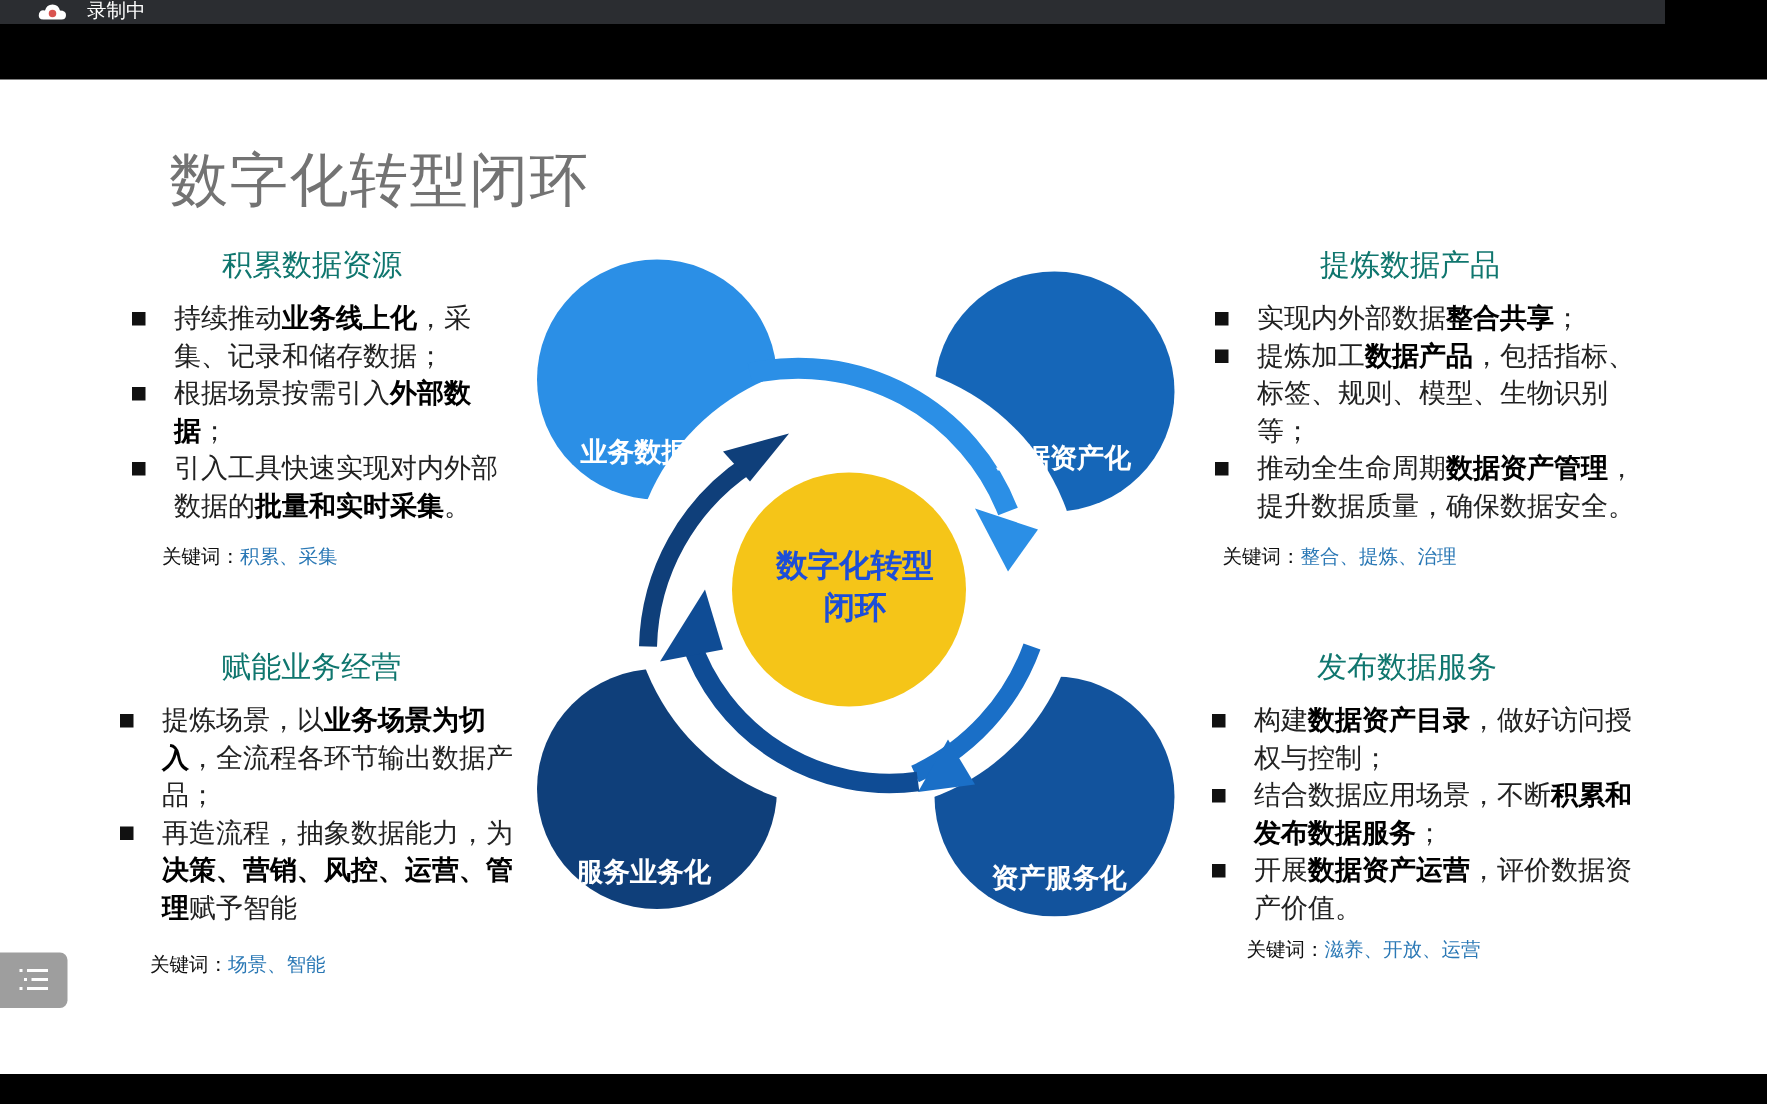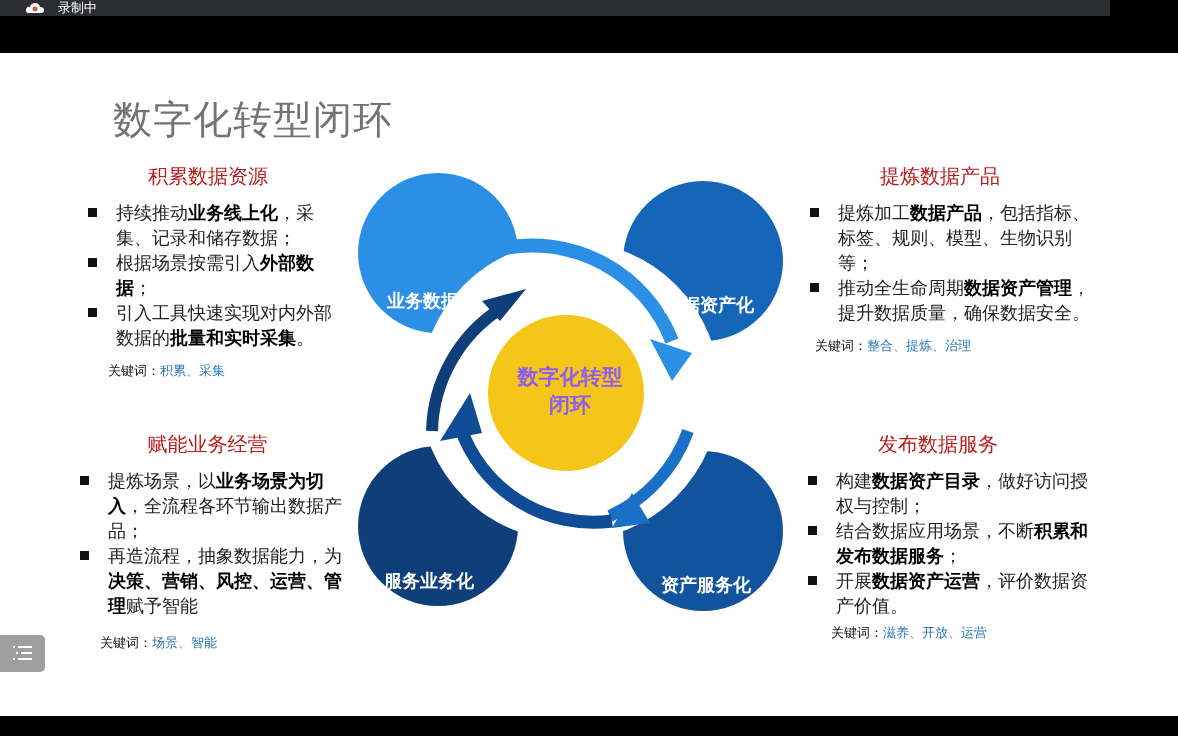--- a/index.html
+++ b/index.html
@@ -7,21 +7,21 @@
   .topbar { position: absolute; left: 0; top: 0; width: 1110px; height: 16px; background: #2b2d31; display: flex; align-items: center; }
   .rec-icon { position: absolute; left: 25px; top: 2px; width: 20px; height: 12px; }
   .rec-label { position: absolute; left: 58px; top: 1px; font-size: 13px; color: #fff; line-height: 14px; }
   .black-band { position: absolute; left: 0; top: 16px; width: 1178px; height: 37px; background: #000; }
   .slide { position: absolute; left: 0; top: 53px; width: 1178px; height: 663px; background: #fff; overflow: hidden; }
   .bottom-band { position: absolute; left: 0; top: 716px; width: 1178px; height: 20px; background: #000; }
 
   .title { position: absolute; left: 70px; top: 40px; font-size: 39px; font-weight: normal; color: #737373; letter-spacing: 1px; margin-left: 43px; }
 
   .panel { position: absolute; }
-  .panel h3 { font-size: 20px; font-weight: normal; color: #b91c1c; text-align: center; margin-bottom: 10px; }
+  .panel h3 { font-size: 20px; font-weight: normal; color: #0f766e; text-align: center; margin-bottom: 10px; }
   .bullets { list-style: none; }
   .bullets li { position: relative; padding-left: 28px; font-size: 18px; line-height: 25px; color: #222; }
   .bullets li .sq { position: absolute; left: 0; top: 8px; width: 9px; height: 9px; background: #111; }
   .bullets b { font-weight: bold; color: #000; }
   .kw { font-size: 13px; color: #111; margin-top: 12px; }
   .kw .kwv { color: #2a78b5; }
 
   #p1 { left: 88px; top: 110px; width: 260px; }
   #p1 h3 { margin-left: -20px; }
   #p1 .kw { margin-left: 20px; }
@@ -31,21 +31,21 @@
   #p3 { left: 80px; top: 378px; width: 270px; }
   #p3 h3 { margin-left: -15px; }
   #p3 .kw { margin-left: 20px; margin-top: 16px; }
   #p4 { left: 808px; top: 378px; width: 290px; }
   #p4 h3 { margin-left: -30px; }
   #p4 .kw { margin-left: 23px; margin-top: 6px; }
 
   .diagram { position: absolute; left: 350px; top: 118px; width: 440px; height: 440px; }
   .diagram svg { position: absolute; left: 0; top: 0; }
   .node-label { position: absolute; color: #fff; font-size: 18px; font-weight: bold; white-space: nowrap; }
-  .center-label { position: absolute; left: 140px; top: 192px; width: 160px; text-align: center; color: #8b5cf6; font-size: 21px; font-weight: bold; line-height: 28px; }
+  .center-label { position: absolute; left: 140px; top: 192px; width: 160px; text-align: center; color: #1d4ed8; font-size: 21px; font-weight: bold; line-height: 28px; }
 
   .float-btn { position: absolute; left: 0; top: 635px; width: 45px; height: 37px; background: #9e9e9e; border-radius: 0 5px 5px 0; }
 </style>
 </head>
 <body>
 
 <div class="topbar">
   <svg class="rec-icon" viewBox="0 0 20 12">
     <path d="M4 11 Q0 11 1 7 Q2 4 5 5 Q6 1 10 1 Q14 1 15 5 Q19 5 19 8 Q19 11 16 11 Z" fill="#fff"></path>
     <circle cx="10" cy="7" r="2.5" fill="#d9534f"></circle>
@@ -63,20 +63,21 @@
       <li><span class="sq"></span><span>持续推动</span><b>业务线上化</b><span>，采集、记录和储存数据；</span></li>
       <li><span class="sq"></span><span>根据场景按需引入</span><b>外部数据</b><span>；</span></li>
       <li><span class="sq"></span><span>引入工具快速实现对内外部数据的</span><b>批量和实时采集</b><span>。</span></li>
     </ul>
     <div class="kw"><span>关键词：</span><span class="kwv">积累、采集</span></div>
   </div>
 
   <div class="panel" id="p2">
     <h3>提炼数据产品</h3>
     <ul class="bullets">
+      <li><span class="sq"></span><span>实现内外部数据</span><b>整合共享</b><span>；</span></li>
       <li><span class="sq"></span><span>提炼加工</span><b>数据产品</b><span>，包括指标、标签、规则、模型、生物识别等；</span></li>
       <li><span class="sq"></span><span>推动全生命周期</span><b>数据资产管理</b><span>，提升数据质量，确保数据安全。</span></li>
     </ul>
     <div class="kw"><span>关键词：</span><span class="kwv">整合、提炼、治理</span></div>
   </div>
 
   <div class="panel" id="p3">
     <h3>赋能业务经营</h3>
     <ul class="bullets">
       <li><span class="sq"></span><span>提炼场景，以</span><b>业务场景为切入</b><span>，全流程各环节输出数据产品；</span></li>

